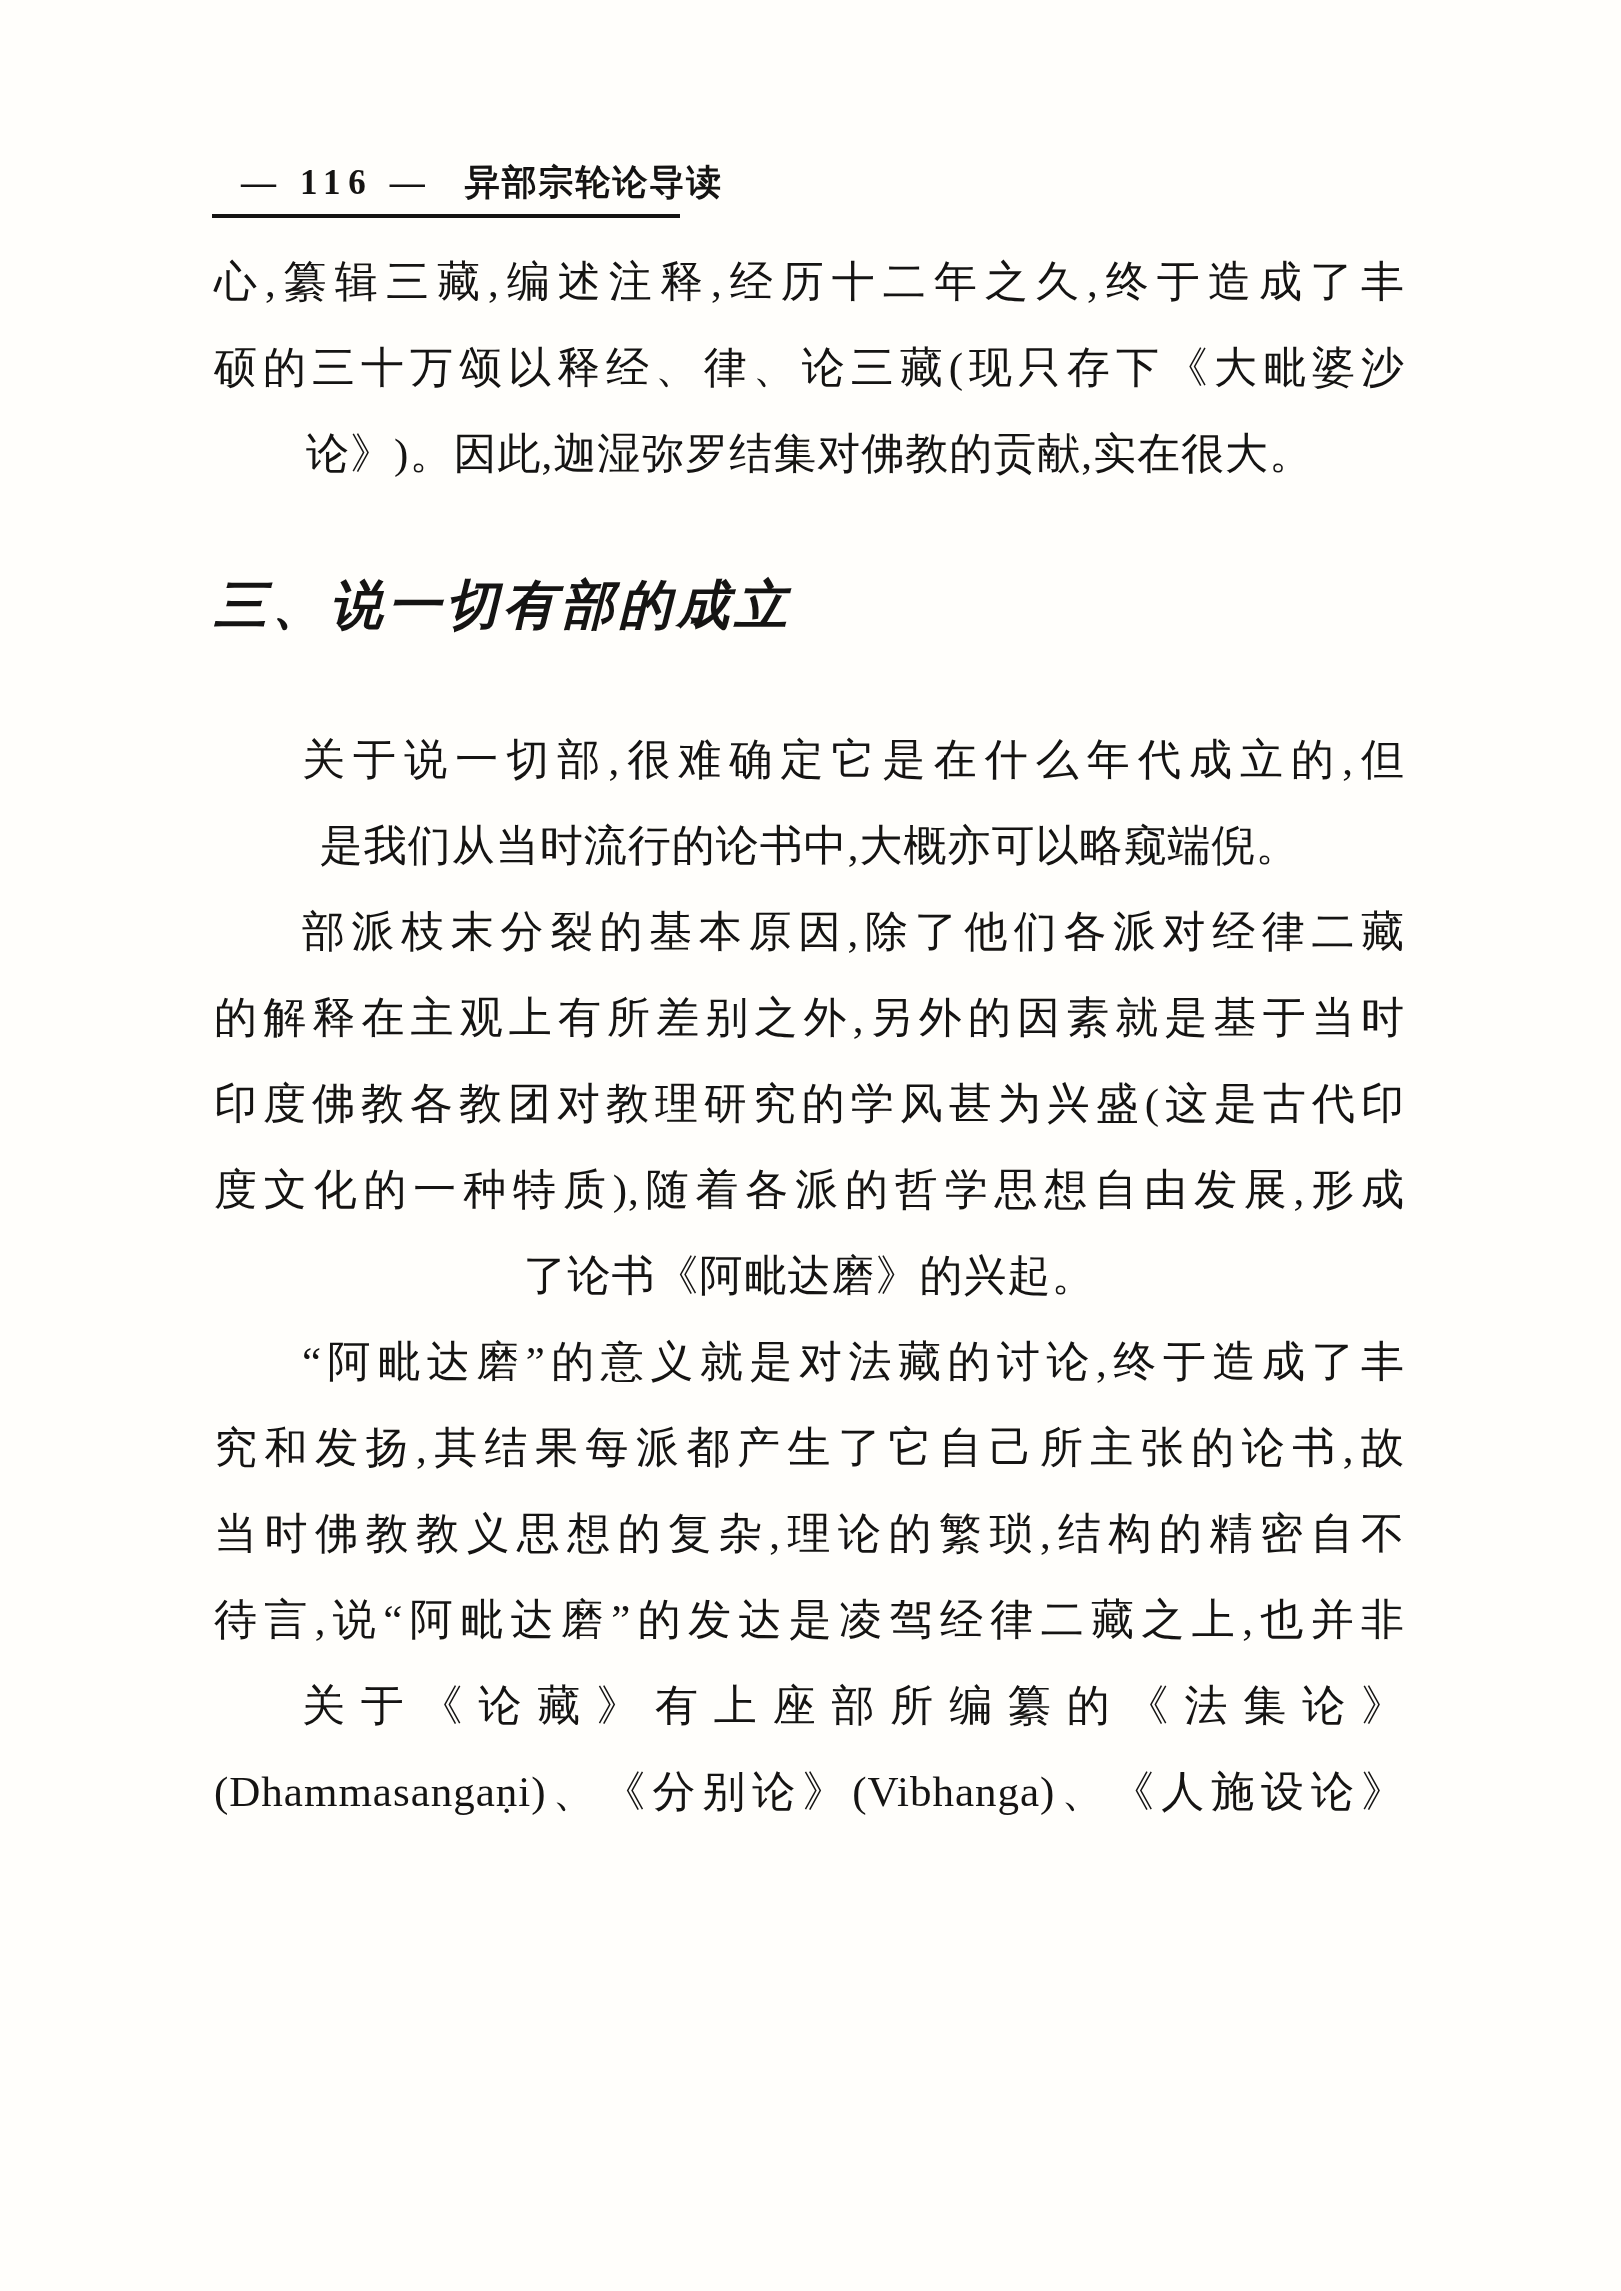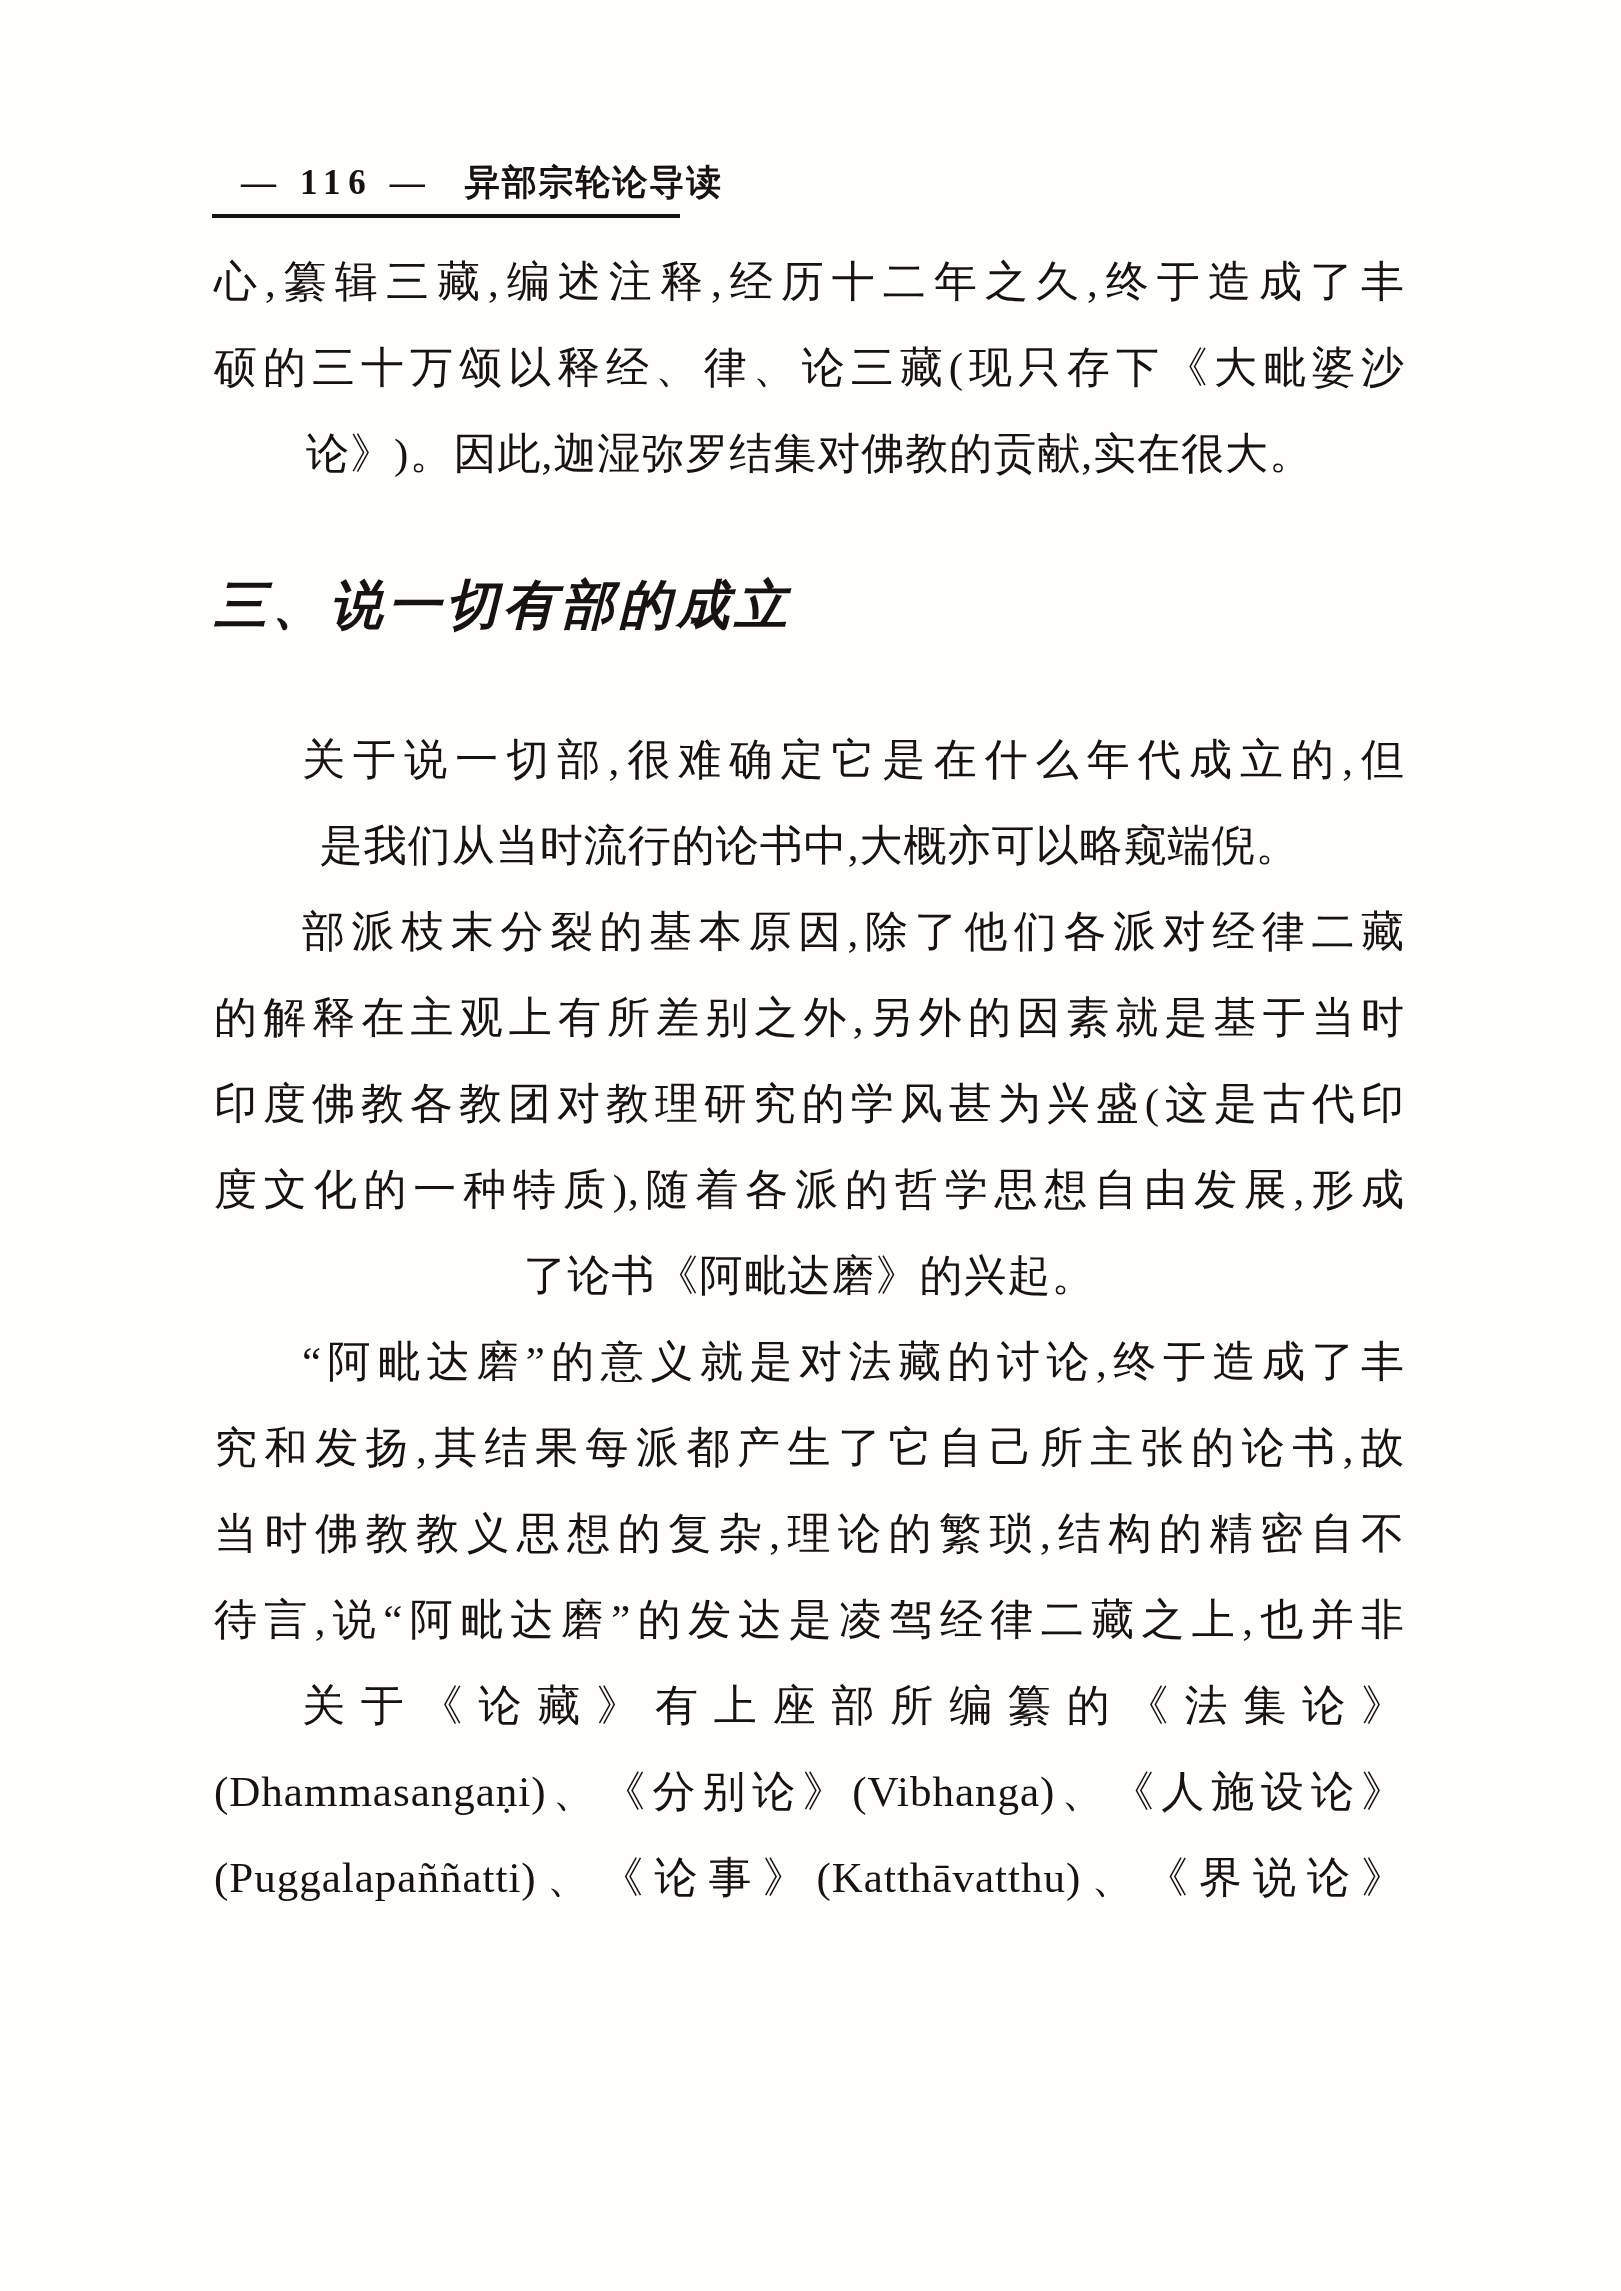--- a/index.html
+++ b/index.html
@@ -88,18 +88,17 @@
       </div>
       <div class="paragraph">
         <div class="line j ind">“阿毗达磨”的意义就是对法藏的讨论,终于造成了丰</div>
         <div class="line j">究和发扬,其结果每派都产生了它自己所主张的论书,故</div>
         <div class="line j">当时佛教教义思想的复杂,理论的繁琐,结构的精密自不</div>
         <div class="line j">待言,说“阿毗达磨”的发达是凌驾经律二藏之上,也并非</div>
       </div>
       <div class="paragraph">
         <div class="line j ind">关于《论藏》有上座部所编纂的《法集论》</div>
         <div class="line j">(Dhammasangaṇi)、《分别论》(Vibhanga)、《人施设论》</div>
-        <div class="line j">(Puggalapaññatti)、《论事》(Katthāvatthu)、《界说论》</div>
       </div>
     </main>
 
 </div>
 
 
 </body></html>

